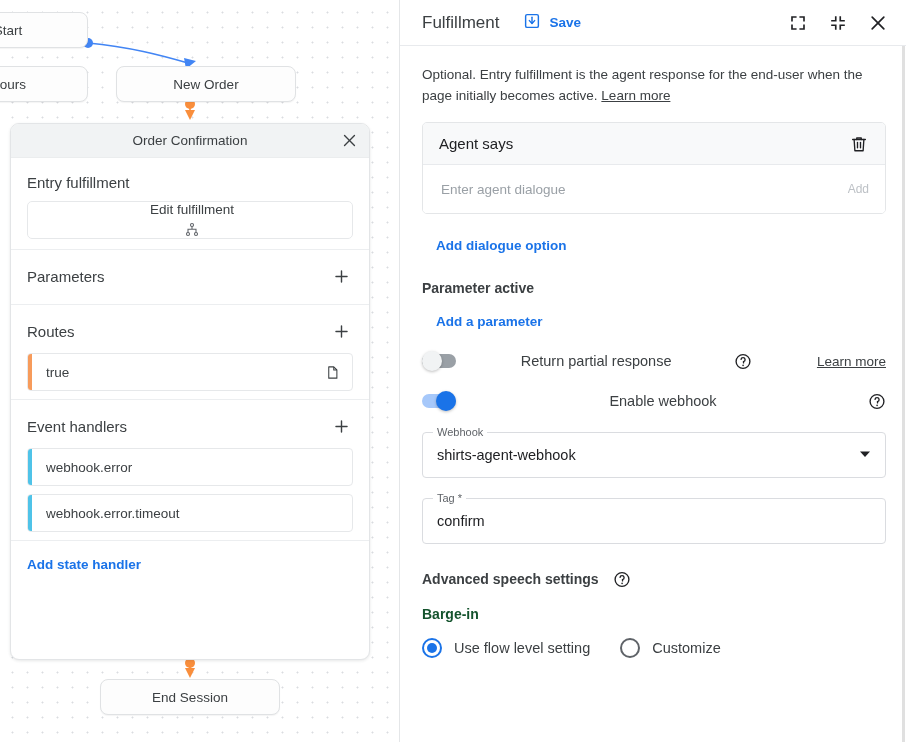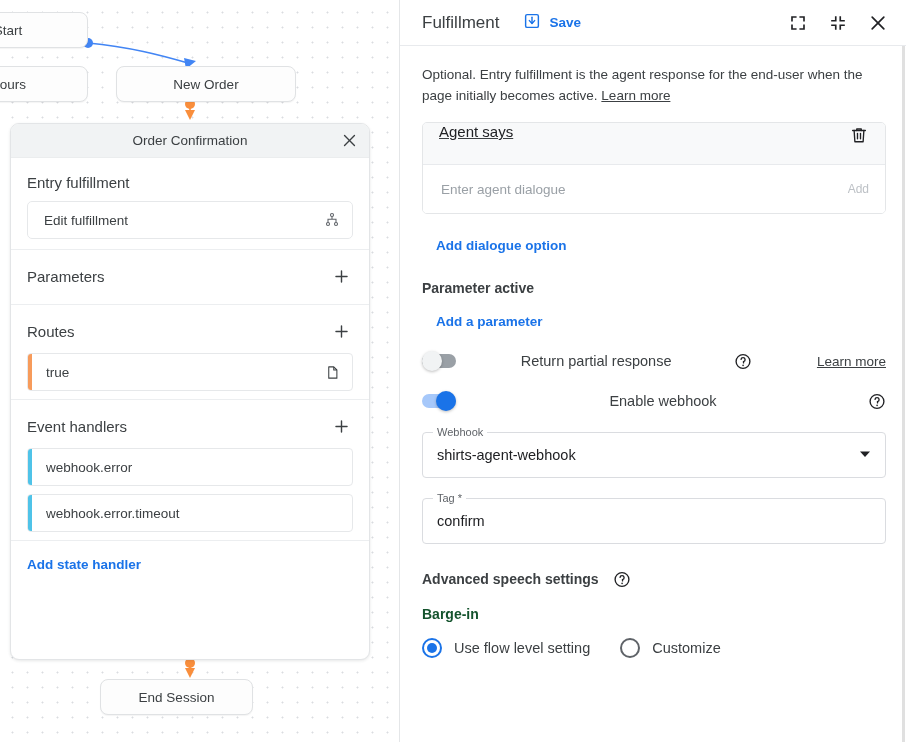--- a/index.html
+++ b/index.html
@@ -37,21 +37,21 @@
     border-radius: 8px;
     display: flex; align-items: center; justify-content: center;
     font-size: 13.5px;
     color: #3c4043;
     box-shadow: 0 1px 1px rgba(60,64,67,.06);
   }
 
   #node-start  { left: -72px;  top: 12px;  width: 160px; height: 36px; }
   #node-hours  { left: -72px;  top: 66px;  width: 160px; height: 36px; }
   #node-neworder { left: 116px; top: 66px; width: 180px; height: 36px; }
-  #node-endsession { left: 100px; top: 679px; width: 153px; height: 36px; }
+  #node-endsession { left: 100px; top: 679px; width: 180px; height: 36px; }
 
   .conn-svg { position: absolute; left: 0; top: 0; width: 400px; height: 742px; pointer-events: none; }
 
   
   #page-card {
     position: absolute; left: 10px; top: 123px;
     width: 360px; height: 537px;
     background: #ffffff;
     border: 1px solid #e3e5e7;
     border-radius: 9px;
@@ -94,20 +94,21 @@
     border: 1px solid #e6e8ea;
     border-radius: 5px;
     height: 38px;
     display: flex; align-items: center;
     padding: 0 12px 0 16px;
     font-size: 13.5px;
     color: #3c4043;
     background: #fff;
     margin-bottom: 10px;
     cursor: pointer;
+    flex-direction: column;
   }
   .row-box .rb-label { flex: 1 1 auto; }
   .row-box .rb-icon { flex: 0 0 auto; display: flex; align-items: center; }
 
   .row-accent {
     position: relative;
     border: 1px solid #e6e8ea;
     border-radius: 4px;
     height: 38px;
     display: flex; align-items: center;
@@ -170,23 +171,22 @@
     max-width: 462px; margin-bottom: 16px;
   }
   .ul-link { color: #3c4043; text-decoration: underline; cursor: pointer; }
 
   #agent-says-card {
     border: 1px solid #e4e6e8; border-radius: 5px;
     overflow: hidden; margin-bottom: 22px;
   }
   #agent-says-head {
     height: 42px; background: #f8f9fa;
-    display: flex; align-items: flex-start; padding: 0 14px 0 16px;
+    display: flex; align-items: center; padding: 0 14px 0 16px;
     border-bottom: 1px solid #e8eaed;
-    text-decoration: underline;
   }
   #agent-says-title { font-size: 15px; color: #202124; flex: 1 1 auto; }
   #agent-says-delete { width: 24px; height:24px; display:flex; align-items:center; justify-content:center; cursor:pointer; }
   #agent-says-body {
     height: 48px; display: flex; align-items: center; padding: 0 16px; background: #fff;
   }
   #agent-dialogue-input {
     flex: 1 1 auto; border: none; outline: none; font-size: 13.5px;
     font-family: "Liberation Sans", sans-serif; color: #3c4043; background: transparent;
   }

